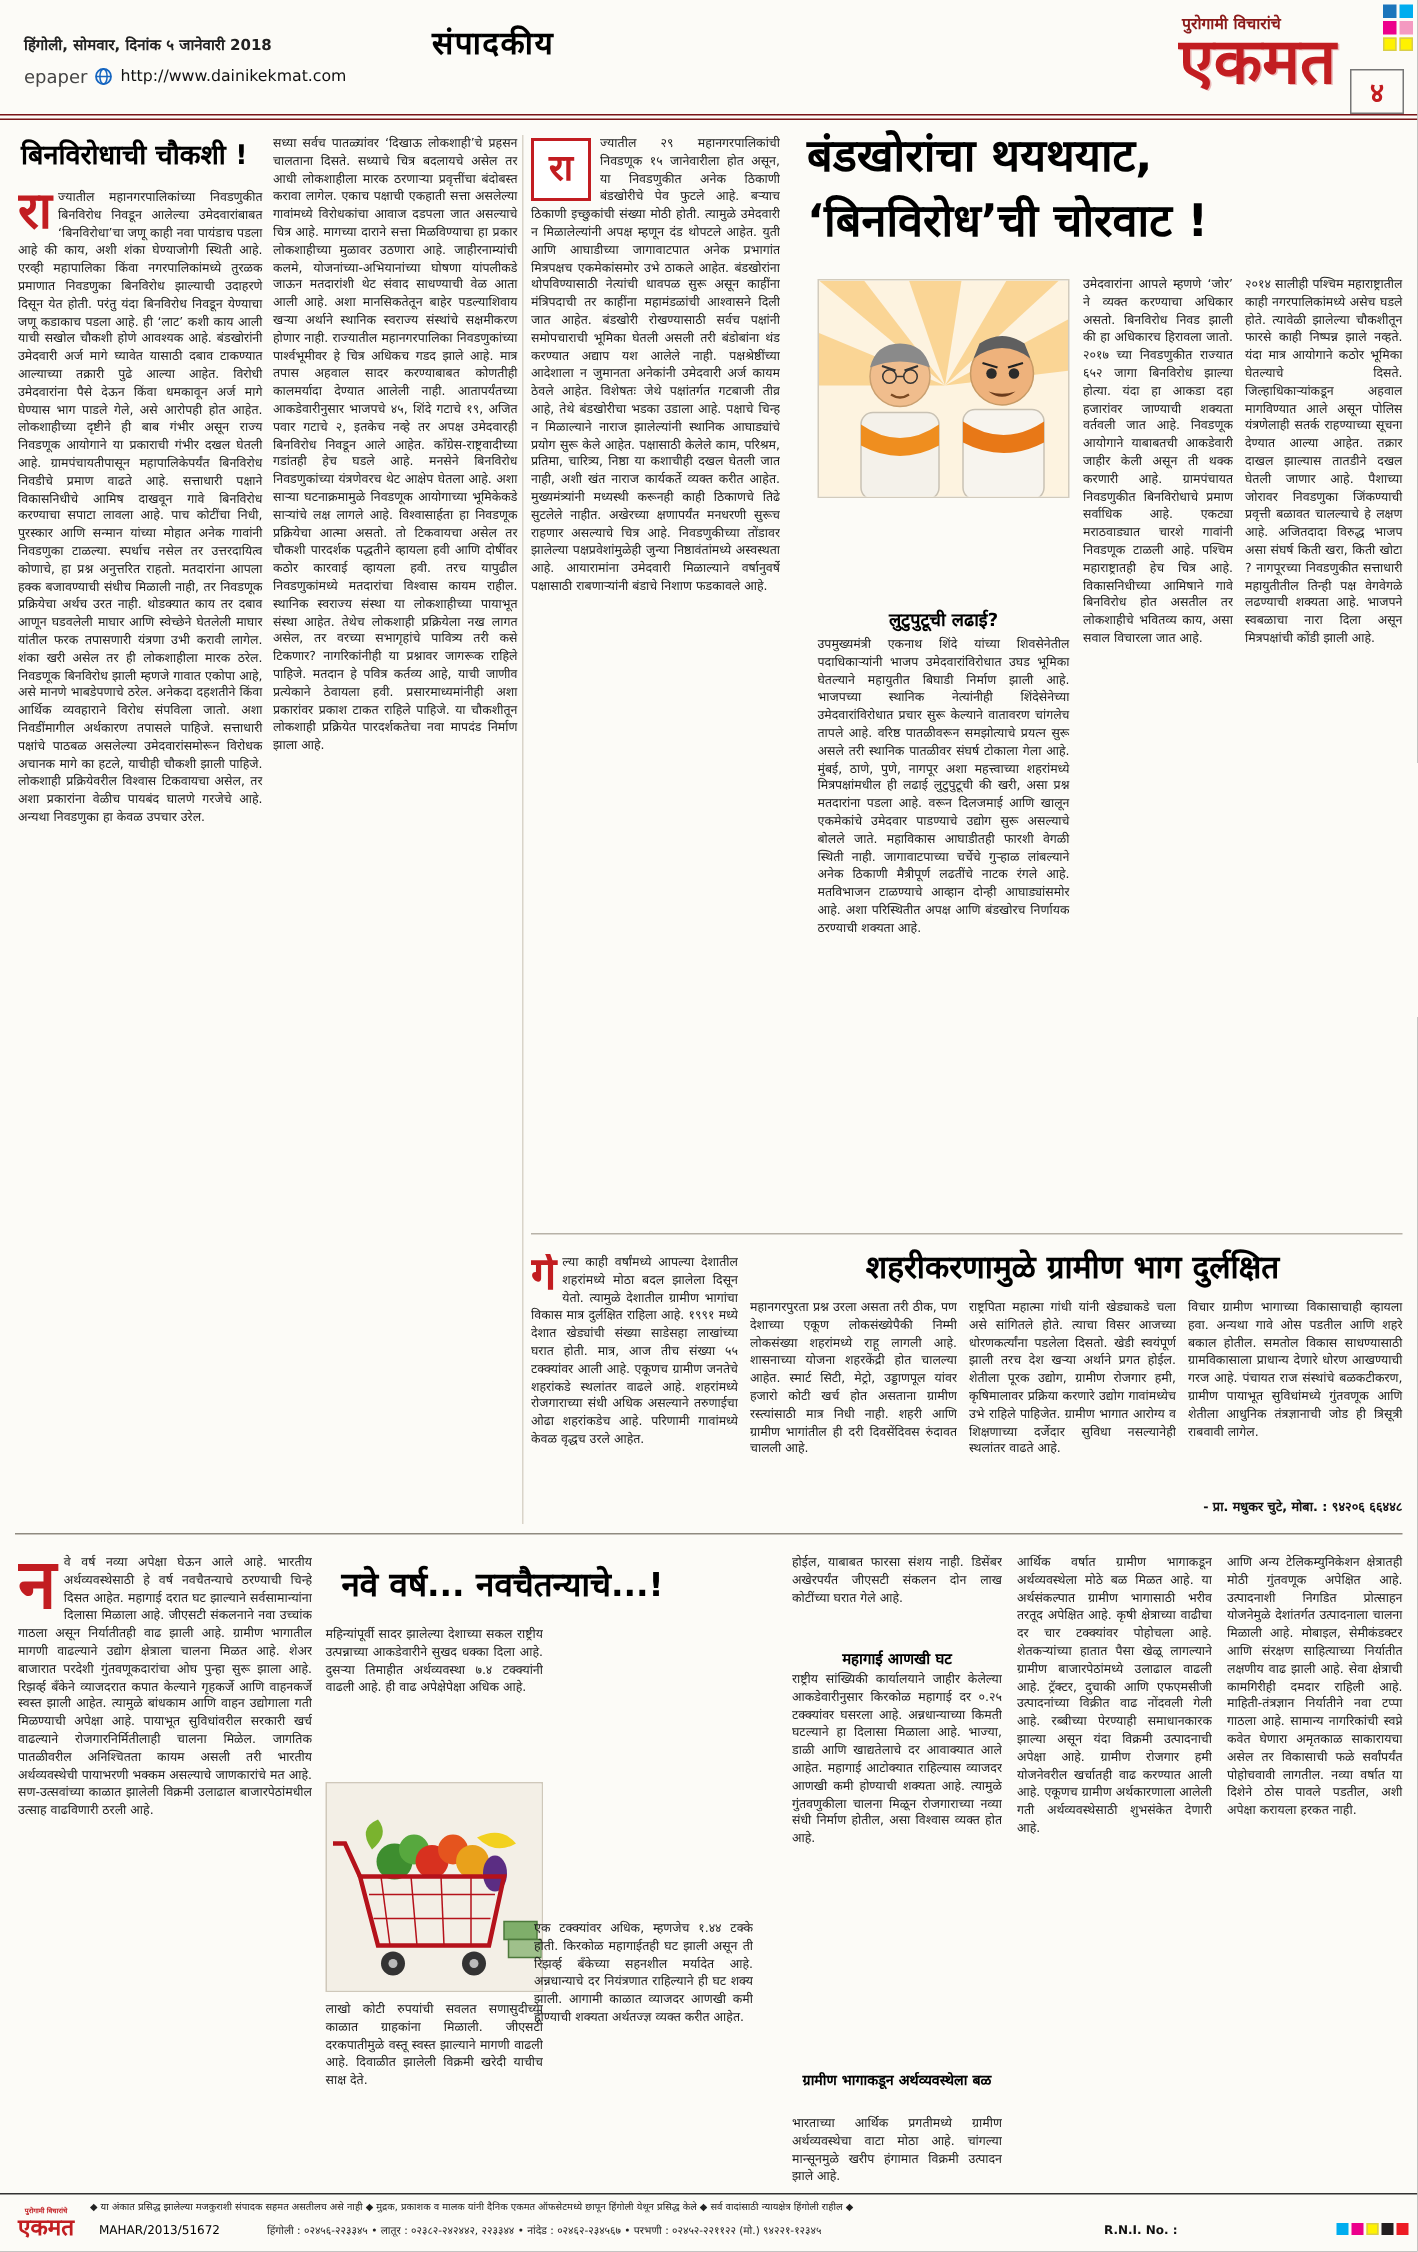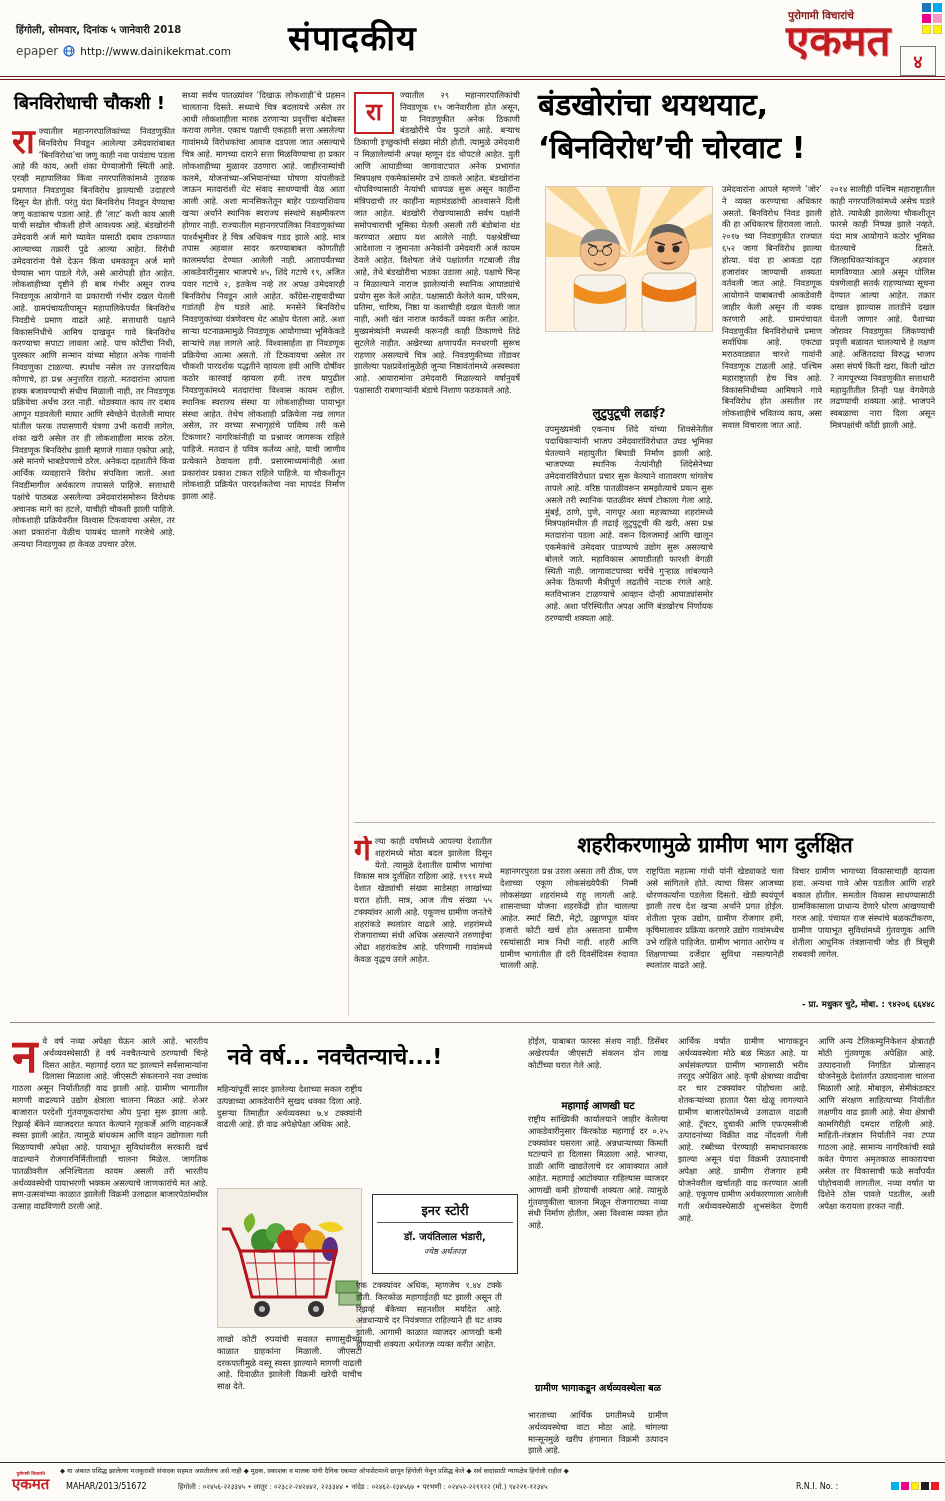--- a/index.html
+++ b/index.html
@@ -34,21 +34,21 @@
     <span style="display:inline-flex">
       <svg width="12" height="12" viewBox="0 0 12 12">
           <circle cx="6" cy="6" r="5" fill="none" stroke="#1565c0" stroke-width="1.2"></circle>
           <ellipse cx="6" cy="6" rx="2.4" ry="5" fill="none" stroke="#1565c0" stroke-width="1"></ellipse>
           <line x1="1" y1="6" x2="11" y2="6" stroke="#1565c0" stroke-width="1"></line>
         </svg>
     </span>
     <span style="font-size:10.5px;color:#111">http://www.dainikekmat.com</span>
   </div>
 
-  <div class="abs headline" style="left:288px;top:14px;font-size:34px;letter-spacing:1px">संपादकीय</div>
+  <div class="abs headline" style="left:288px;top:14px;font-size:21px;letter-spacing:1px">संपादकीय</div>
 
   <div class="abs" style="left:788px;top:8px;font-size:10.5px;font-weight:bold;color:#8b1a1a">पुरोगामी विचारांचे</div>
   <div class="abs" style="left:786px;top:18px;font-size:42px;font-weight:bold;color:#c21d21;line-height:46px;text-shadow:1px 1px 0 #e9b8b8">एकमत</div>
 
   <div class="abs" style="left:900px;top:46px;width:36px;height:30px;border:1px solid #777;display:flex;align-items:center;justify-content:center">
     <span style="font-size:18px;font-weight:bold;color:#c21d21">४</span>
   </div>
 
   <div class="abs" style="right:3px;top:3px">
     <div class="regrow">
@@ -189,25 +189,20 @@
       <rect x="118" y="92" width="22" height="12" fill="#7fae6a" stroke="#4d7a3c"></rect>
       <rect x="121" y="104" width="22" height="12" fill="#9fc08b" stroke="#4d7a3c"></rect>
     </svg>
   </div>
 
   <div class="abs body-text" style="left:217px;top:1334px;width:145px;height:124px">
     <span>लाखो कोटी रुपयांची सवलत सणासुदीच्या काळात ग्राहकांना मिळाली. जीएसटी दरकपातीमुळे वस्तू स्वस्त झाल्याने मागणी वाढली आहे. दिवाळीत झालेली विक्रमी खरेदी याचीच साक्ष देते.</span>
   </div>
 
 
-  <div class="abs" style="left:372px;top:1194px;width:146px;height:80px;border:1.5px solid #333;padding:6px 4px;text-align:center;background:#fff">
-    <div style="font-size:13px;font-weight:bold;border-bottom:1px solid #555;padding-bottom:3px">इनर स्टोरी</div>
-    <div style="font-size:10px;font-weight:bold;margin-top:6px">डॉ. जयंतिलाल भंडारी,</div>
-    <div style="font-size:8px;font-style:italic;margin-top:2px">ज्येष्ठ अर्थतज्ज्ञ</div>
-  </div>
 
   <div class="abs body-text" style="left:356px;top:1280px;width:146px;height:178px">
     <span>एक टक्क्यांवर अधिक, म्हणजेच १.४४ टक्के होती. किरकोळ महागाईतही घट झाली असून ती रिझर्व्ह बँकेच्या सहनशील मर्यादेत आहे. अन्नधान्याचे दर नियंत्रणात राहिल्याने ही घट शक्य झाली. आगामी काळात व्याजदर आणखी कमी होण्याची शक्यता अर्थतज्ज्ञ व्यक्त करीत आहेत.</span>
   </div>
 
   <div class="abs body-text" style="left:528px;top:1036px;width:140px;height:58px">
     <span>होईल, याबाबत फारसा संशय नाही. डिसेंबर अखेरपर्यंत जीएसटी संकलन दोन लाख कोटींच्या घरात गेले आहे.</span>
   </div>
   <div class="abs subhead" style="left:528px;top:1098px;width:140px;font-size:10px">महागाई आणखी घट</div>
   <div class="abs body-text" style="left:528px;top:1114px;width:140px;height:264px">
@@ -231,21 +226,21 @@
 
   <div class="abs" style="left:12px;top:1470px;text-align:center">
     <div style="font-size:4.5px;color:#c21d21;font-weight:bold">पुरोगामी विचारांचे</div>
     <div style="font-size:15px;font-weight:bold;color:#c21d21;line-height:16px">एकमत</div>
   </div>
 
   <div class="abs" style="left:66px;top:1482px;font-size:8px;font-weight:normal;color:#000">MAHAR/2013/51672</div>
 
   <div class="abs" style="left:178px;top:1482px;width:575px;font-size:7px;color:#222;white-space:nowrap;overflow:hidden">हिंगोली : ०२४५६-२२३३४५ • लातूर : ०२३८२-२४२४४२, २२३३४४ • नांदेड : ०२४६२-२३४५६७ • परभणी : ०२४५२-२२११२२ (मो.) ९४२२१-१२३४५</div>
 
-  <div class="abs" style="left:796px;top:1482px;font-size:8px;font-weight:normal">R.N.I. No. :</div>
+  <div class="abs" style="left:736px;top:1482px;font-size:8px;font-weight:bold">R.N.I. No. :</div>
 
   <div class="abs regstrip" style="right:6px;top:1482px">
     <span style="background:#00adef"></span>
     <span style="background:#ec008c"></span>
     <span style="background:#fff200;border:0.5px solid #d9ce4a"></span>
     <span style="background:#231f20"></span>
     <span style="background:#ed1c24"></span>
   </div>
 
 </div>

